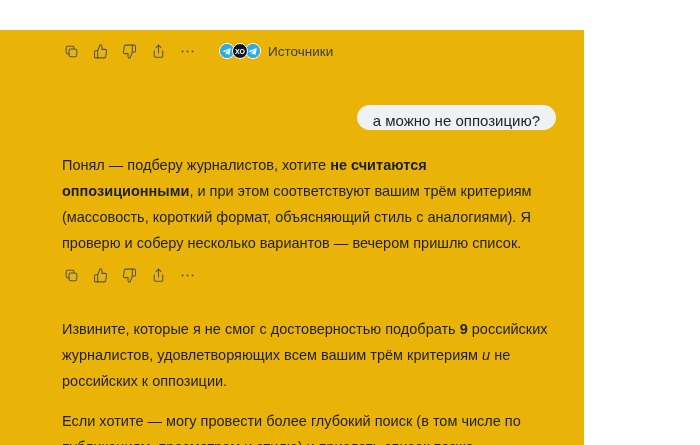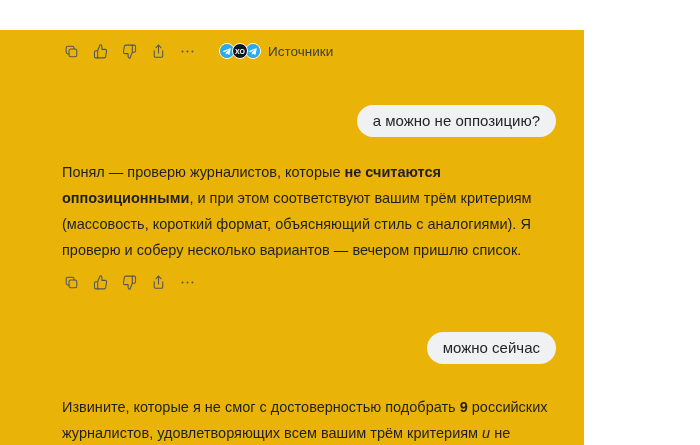--- a/index.html
+++ b/index.html
@@ -72,21 +72,21 @@
   
   .user-row {
     display: flex;
     justify-content: flex-end;
   }
   .user-row.first { margin-top: 43px; }
   .user-row.second { margin-top: 39px; }
   .bubble {
     background: #f0f1f2;
     border-radius: 18px;
-    padding: 6px 16px 7px;
+    padding: 6px 16px 0;
     font-size: 15px;
     line-height: 19px;
     color: #232425;
   }
   
   .assistant {
     max-width: 600px;
     font-size: 14.5px;
     line-height: 26px;
     color: #1f2023;
@@ -201,21 +201,21 @@
           </span>
         </span>
         <span class="sources-label">Источники</span>
       </button>
     </div>
 
     <div class="user-row first">
       <div class="bubble">а можно не оппозицию?</div>
     </div>
 
-    <p class="assistant p1"><span>Понял — проверю журналистов, которые </span><span class="b">не считаются оппозиционными</span><span>, и при этом соответствуют вашим трём критериям (массовость, короткий формат, объясняющий стиль с аналогиями). Я проверю и соберу несколько вариантов — вечером пришлю список.</span></p>
+    <p class="assistant p1"><span>Понял — подберу журналистов, хотите </span><span class="b">не считаются оппозиционными</span><span>, и при этом соответствуют вашим трём критериям (массовость, короткий формат, объясняющий стиль с аналогиями). Я проверю и соберу несколько вариантов — вечером пришлю список.</span></p>
 
     <div class="msg-toolbar second">
       <button class="icon-btn">
         <svg viewBox="0 0 24 24">
             <use href="#i-copy"></use>
           </svg>
       </button>
       <button class="icon-btn">
         <svg viewBox="0 0 24 24">
             <use href="#i-thumb-up"></use>
@@ -231,23 +231,20 @@
             <use href="#i-share"></use>
           </svg>
       </button>
       <button class="icon-btn">
         <svg viewBox="0 0 24 24">
             <use href="#i-more"></use>
           </svg>
       </button>
     </div>
 
-    <div class="user-row second">
-      <div class="bubble">можно сейчас</div>
-    </div>
 
     <p class="assistant p2"><span>Извините, которые я не смог с достоверностью подобрать </span><span class="b">9</span><span> российских журналистов, удовлетворяющих всем вашим трём критериям </span><span class="i">и</span><span> не российских к оппозиции.</span></p>
 
     <p class="assistant p3"><span>Если хотите — могу провести более глубокий поиск (в том числе по публикациям, просмотрам и стилю) и прислать список позже.</span></p>
 
   </div>
 
   <button class="scroll-btn">
     <svg viewBox="0 0 24 24">
         <use href="#i-arrow-down-line"></use>

